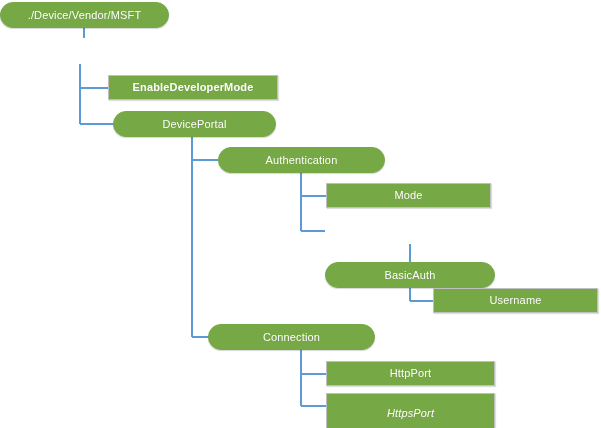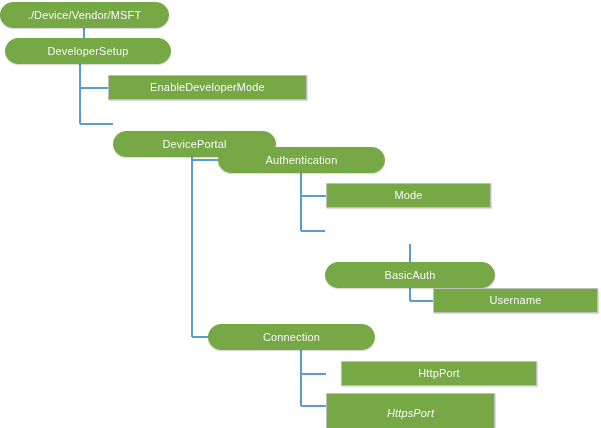--- a/index.html
+++ b/index.html
@@ -96,29 +96,26 @@
       <path d="M 301 374 L 326 374"></path>
 
       <path d="M 301 406 L 326 406"></path>
     </g>
   </svg>
 
   <div class="node rounded" style="left:0px; top:2px; width:169px; height:26px;">
     <span class="label">./Device/Vendor/MSFT</span>
   </div>
 
-  <div class="node rounded" style="left:5px; top:38px; width:166px; height:26px;">
-    <span class="label">DeveloperSetup</span>
-  </div>
 
-  <div class="node rect" style="left:108px; top:75px; width:199px; height:25px;">
+  <div class="node rect" style="left:108px; top:75px; width:170px; height:25px;font-weight:bold;">
     <span class="label">EnableDeveloperMode</span>
   </div>
 
-  <div class="node rounded" style="left:113px; top:111px; width:163px; height:26px;margin-top:20px;">
+  <div class="node rounded" style="left:113px; top:111px; width:163px; height:26px;">
     <span class="label">DevicePortal</span>
   </div>
 
   <div class="node rounded" style="left:218px; top:147px; width:167px; height:26px;">
     <span class="label">Authentication</span>
   </div>
 
   <div class="node rect" style="left:326px; top:183px; width:165px; height:25px;justify-content:center;">
     <span class="label">Mode</span>
   </div>
@@ -129,21 +126,21 @@
 
 
   <div class="node rect" style="left:433px; top:288px; width:165px; height:25px;">
     <span class="label">Username</span>
   </div>
 
   <div class="node rounded" style="left:208px; top:324px; width:167px; height:26px;">
     <span class="label">Connection</span>
   </div>
 
-  <div class="node rect" style="left:326px; top:361px; width:196px; height:25px;margin-left:15px;">
+  <div class="node rect" style="left:326px; top:361px; width:169px; height:25px;">
     <span class="label">HttpPort</span>
   </div>
 
   <div class="node rect" style="left:326px; top:393px; width:169px; height:40px;font-style:italic;">
     <span class="label">HttpsPort</span>
   </div>
 
 </div>
 
 </body></html>

